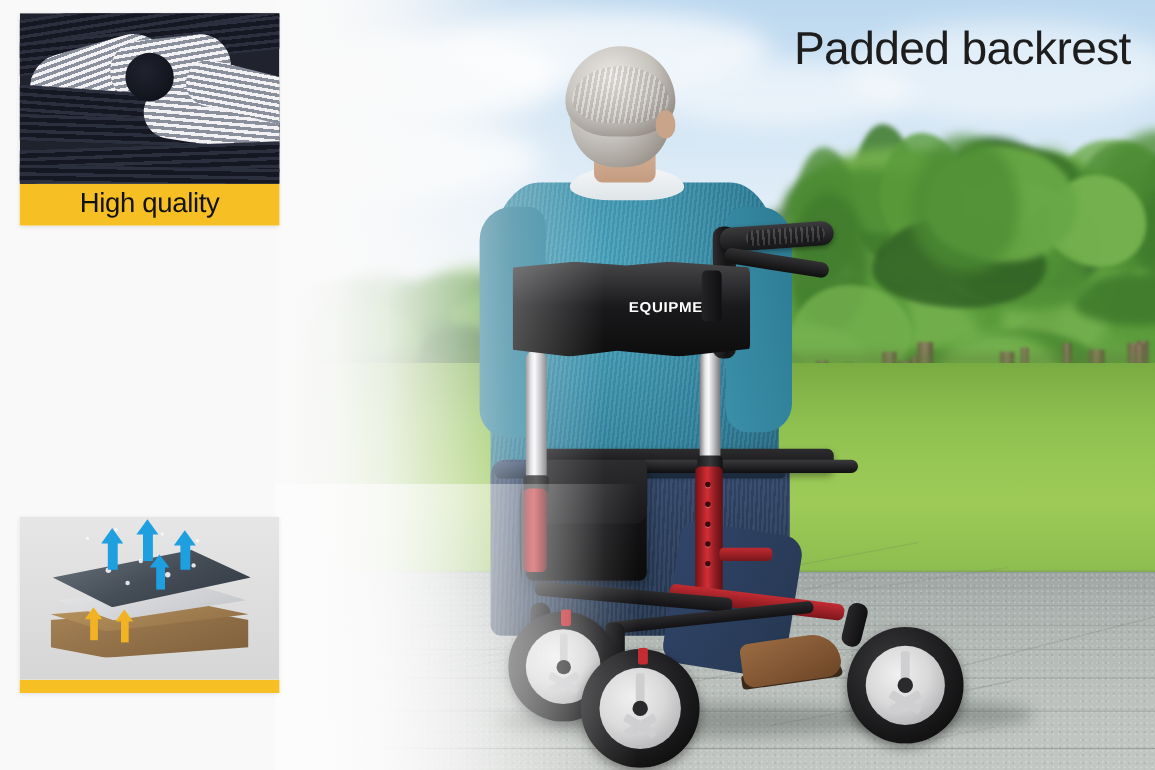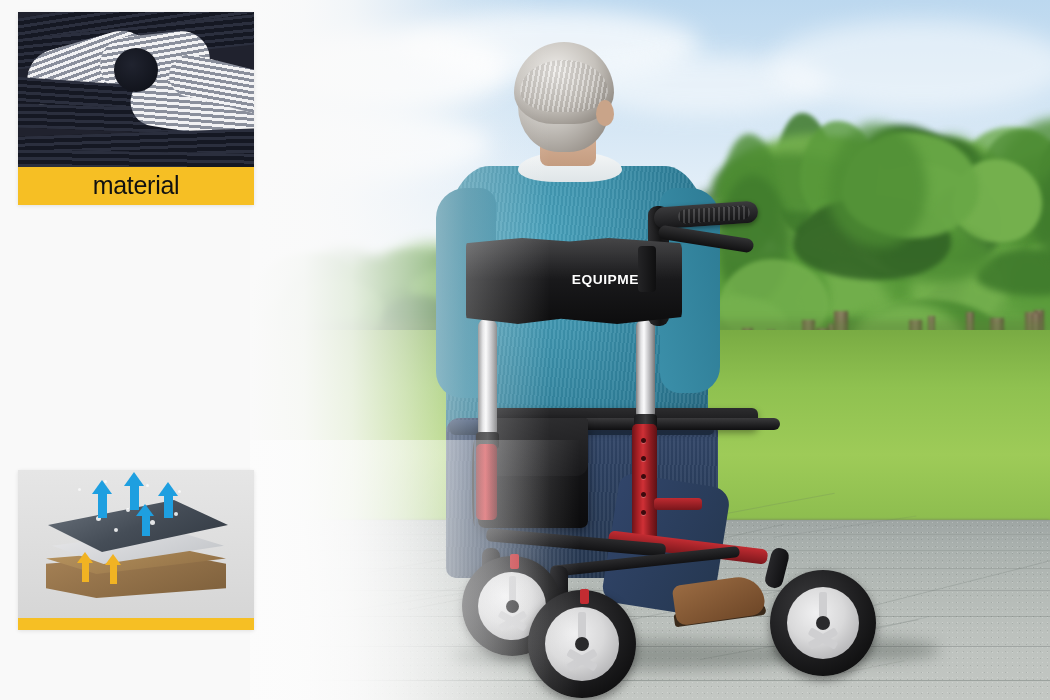--- a/index.html
+++ b/index.html
@@ -595,20 +595,21 @@
         <div class="logo"><span>EQUIPME</span><span class="dot">D</span><span>.</span></div>
       </div>
       <div class="br-strap"></div>
     </div>
 
     <div class="photofade"></div>
     <div class="botfade"></div>
   </div>
 
   <div class="headline">
+    <div class="h-sub">Padded backrest</div>
   </div>
 
   <div class="panel">
 
     <div class="card" style="top:12px;">
       <div class="card-img" style="height:155px;">
         <div class="cables">
           <div class="cable-dark" style="left:-30px;top:-14px;width:320px;height:34px;transform:rotate(-9deg);"></div>
           <div class="cable-dark" style="left:-40px;top:14px;width:330px;height:30px;transform:rotate(-6deg);"></div>
           <div class="cable-lite" style="left:8px;top:28px;width:128px;height:62px;transform:rotate(-16deg);"></div>
@@ -616,21 +617,21 @@
           <div class="cable-dark" style="left:-20px;top:74px;width:300px;height:26px;transform:rotate(4deg);"></div>
           <div class="cable-dark" style="left:-26px;top:96px;width:310px;height:24px;transform:rotate(2deg);"></div>
           <div class="cable-lite" style="left:112px;top:74px;width:150px;height:48px;transform:rotate(9deg);"></div>
           <div class="cable-lite" style="left:150px;top:52px;width:120px;height:42px;transform:rotate(14deg);"></div>
           <div class="cable-dark" style="left:-24px;top:120px;width:320px;height:28px;transform:rotate(-2deg);"></div>
           <div class="cable-dark" style="left:-20px;top:140px;width:320px;height:26px;transform:rotate(1deg);"></div>
           <div class="coil" style="left:96px;top:36px;width:44px;height:44px;background:radial-gradient(circle at 40% 38%,#20232f,#0c0e15);"></div>
         </div>
       </div>
       <div class="card-label" style="background:#f6bf24;">
-        <div>material</div>
+        <div>High quality</div>
       </div>
     </div>
 
 
     <div class="card" style="top:470px;">
       <div class="card-img" style="height:148px;">
         <div class="fab">
 
           <div class="layer" style="left:28px;top:84px;width:180px;height:44px;
                background:linear-gradient(160deg,#a68256,#7d5f3b);

